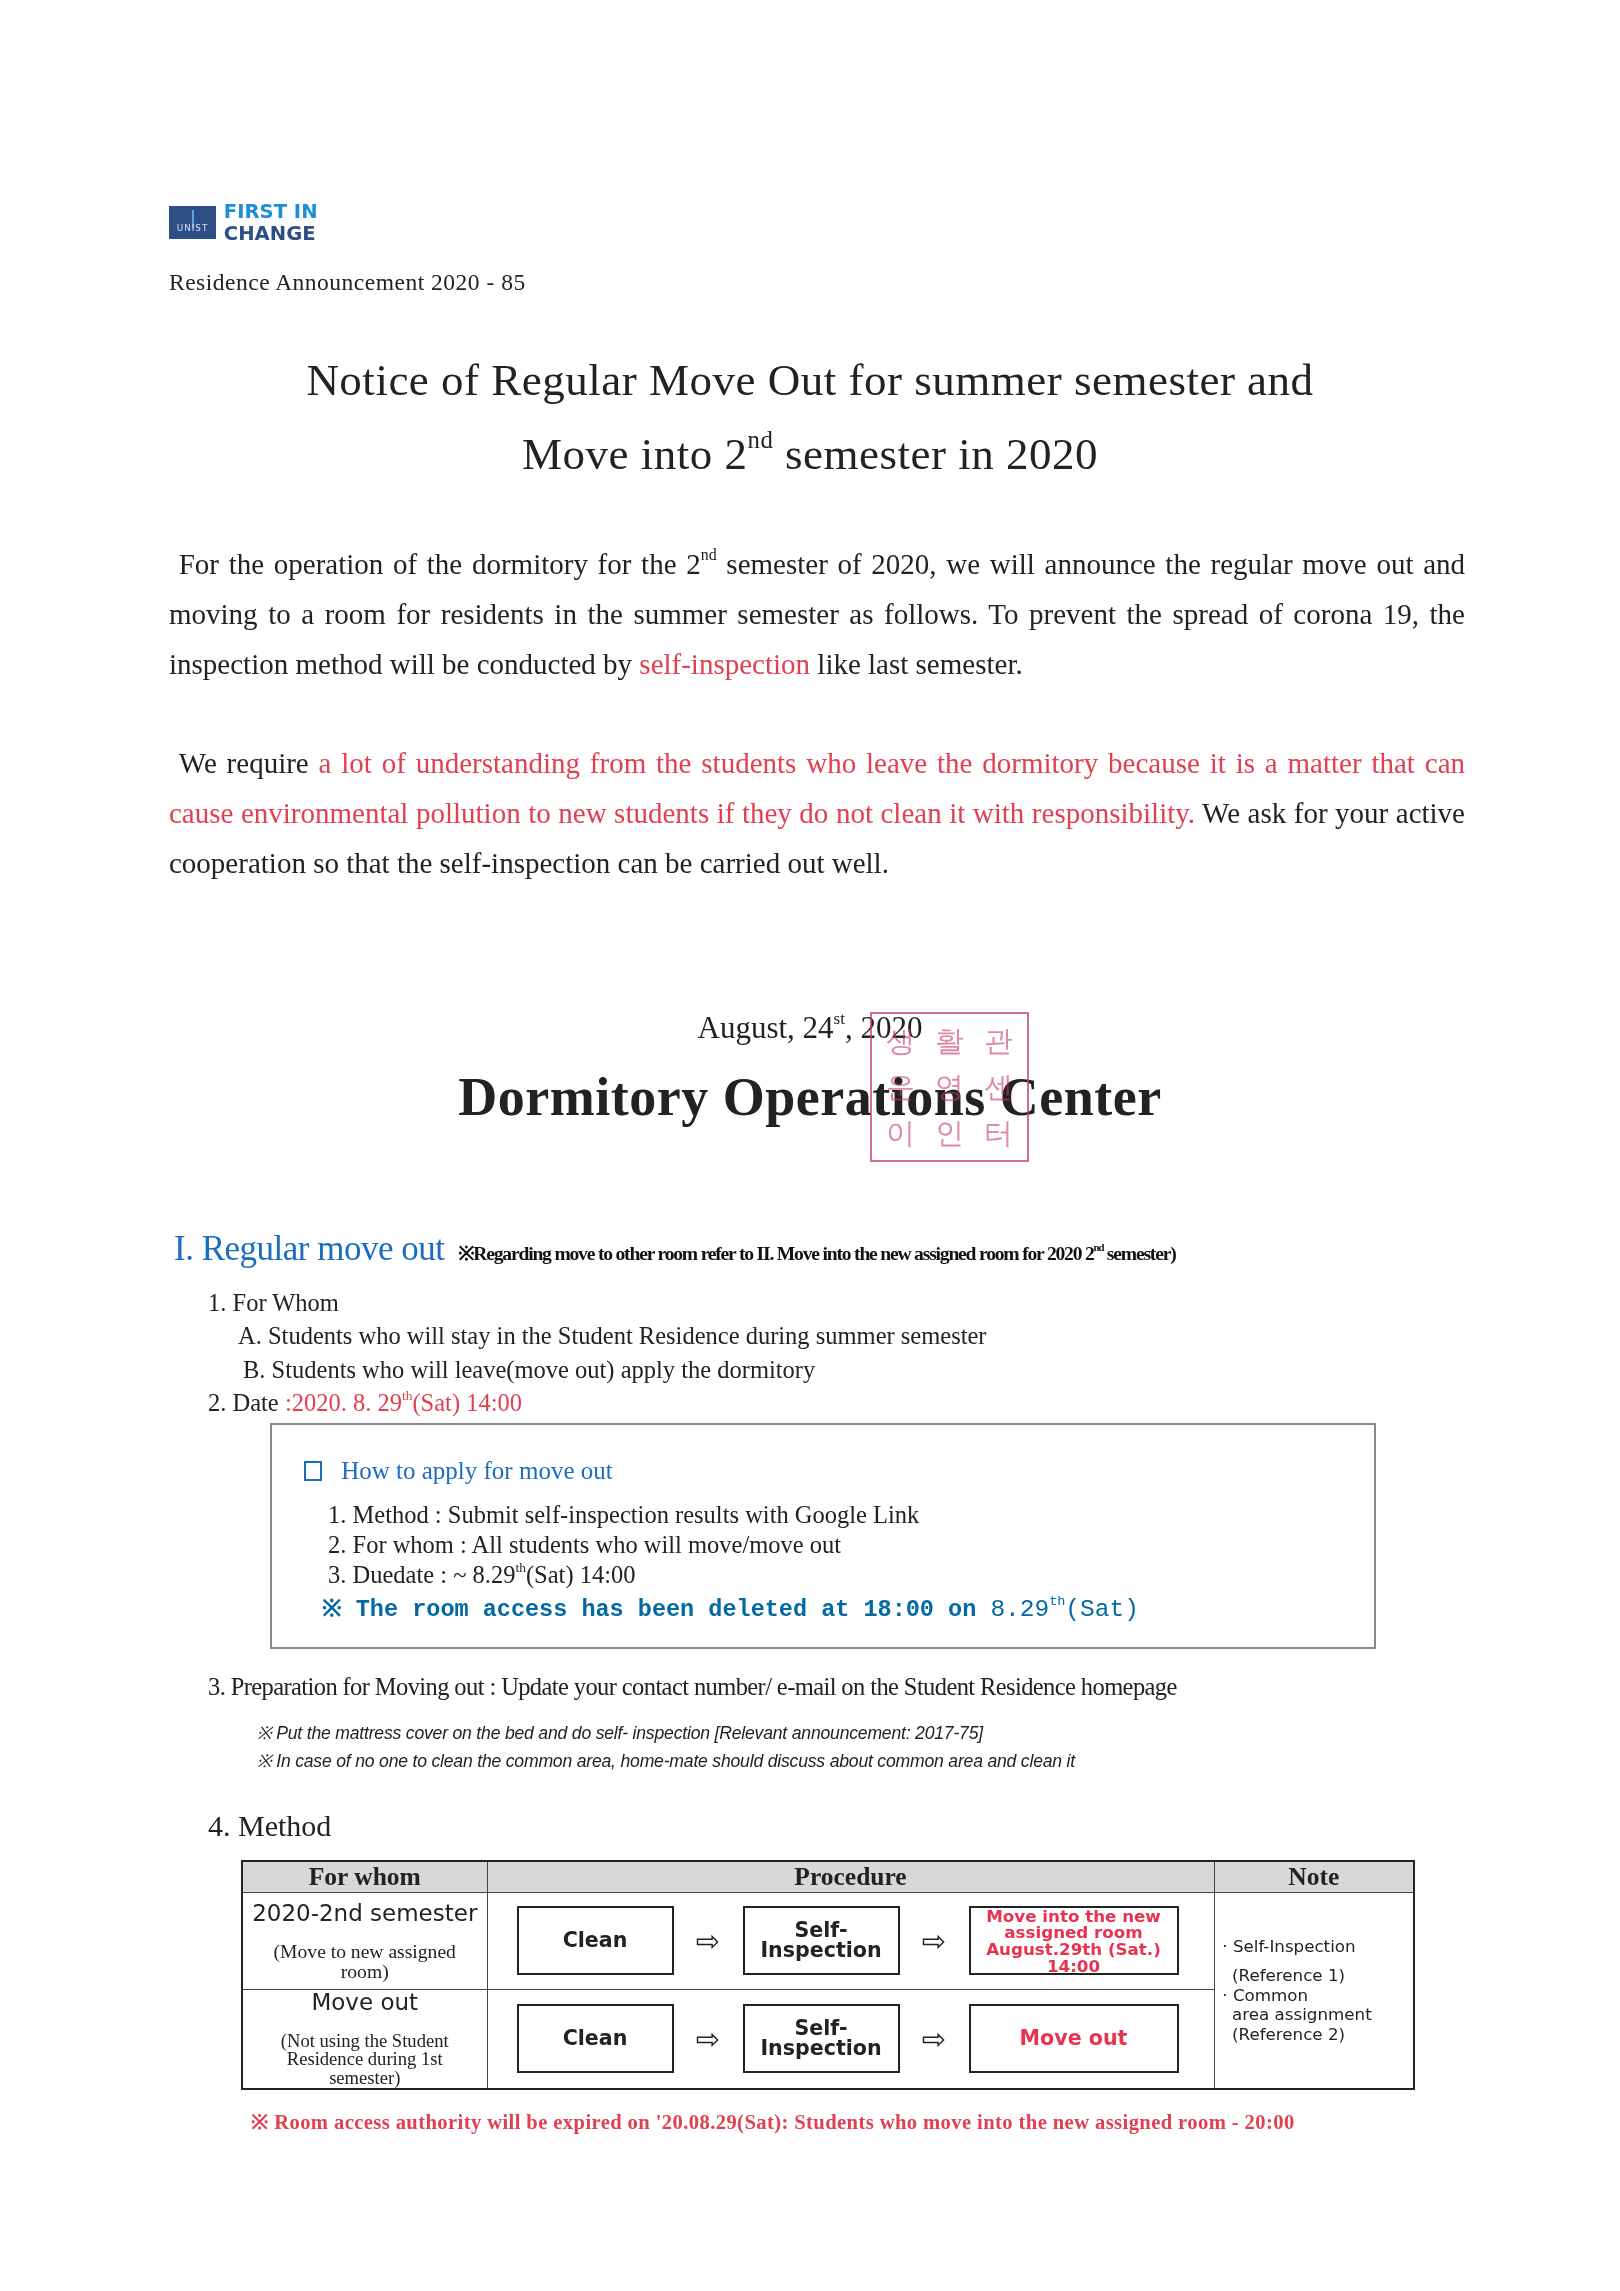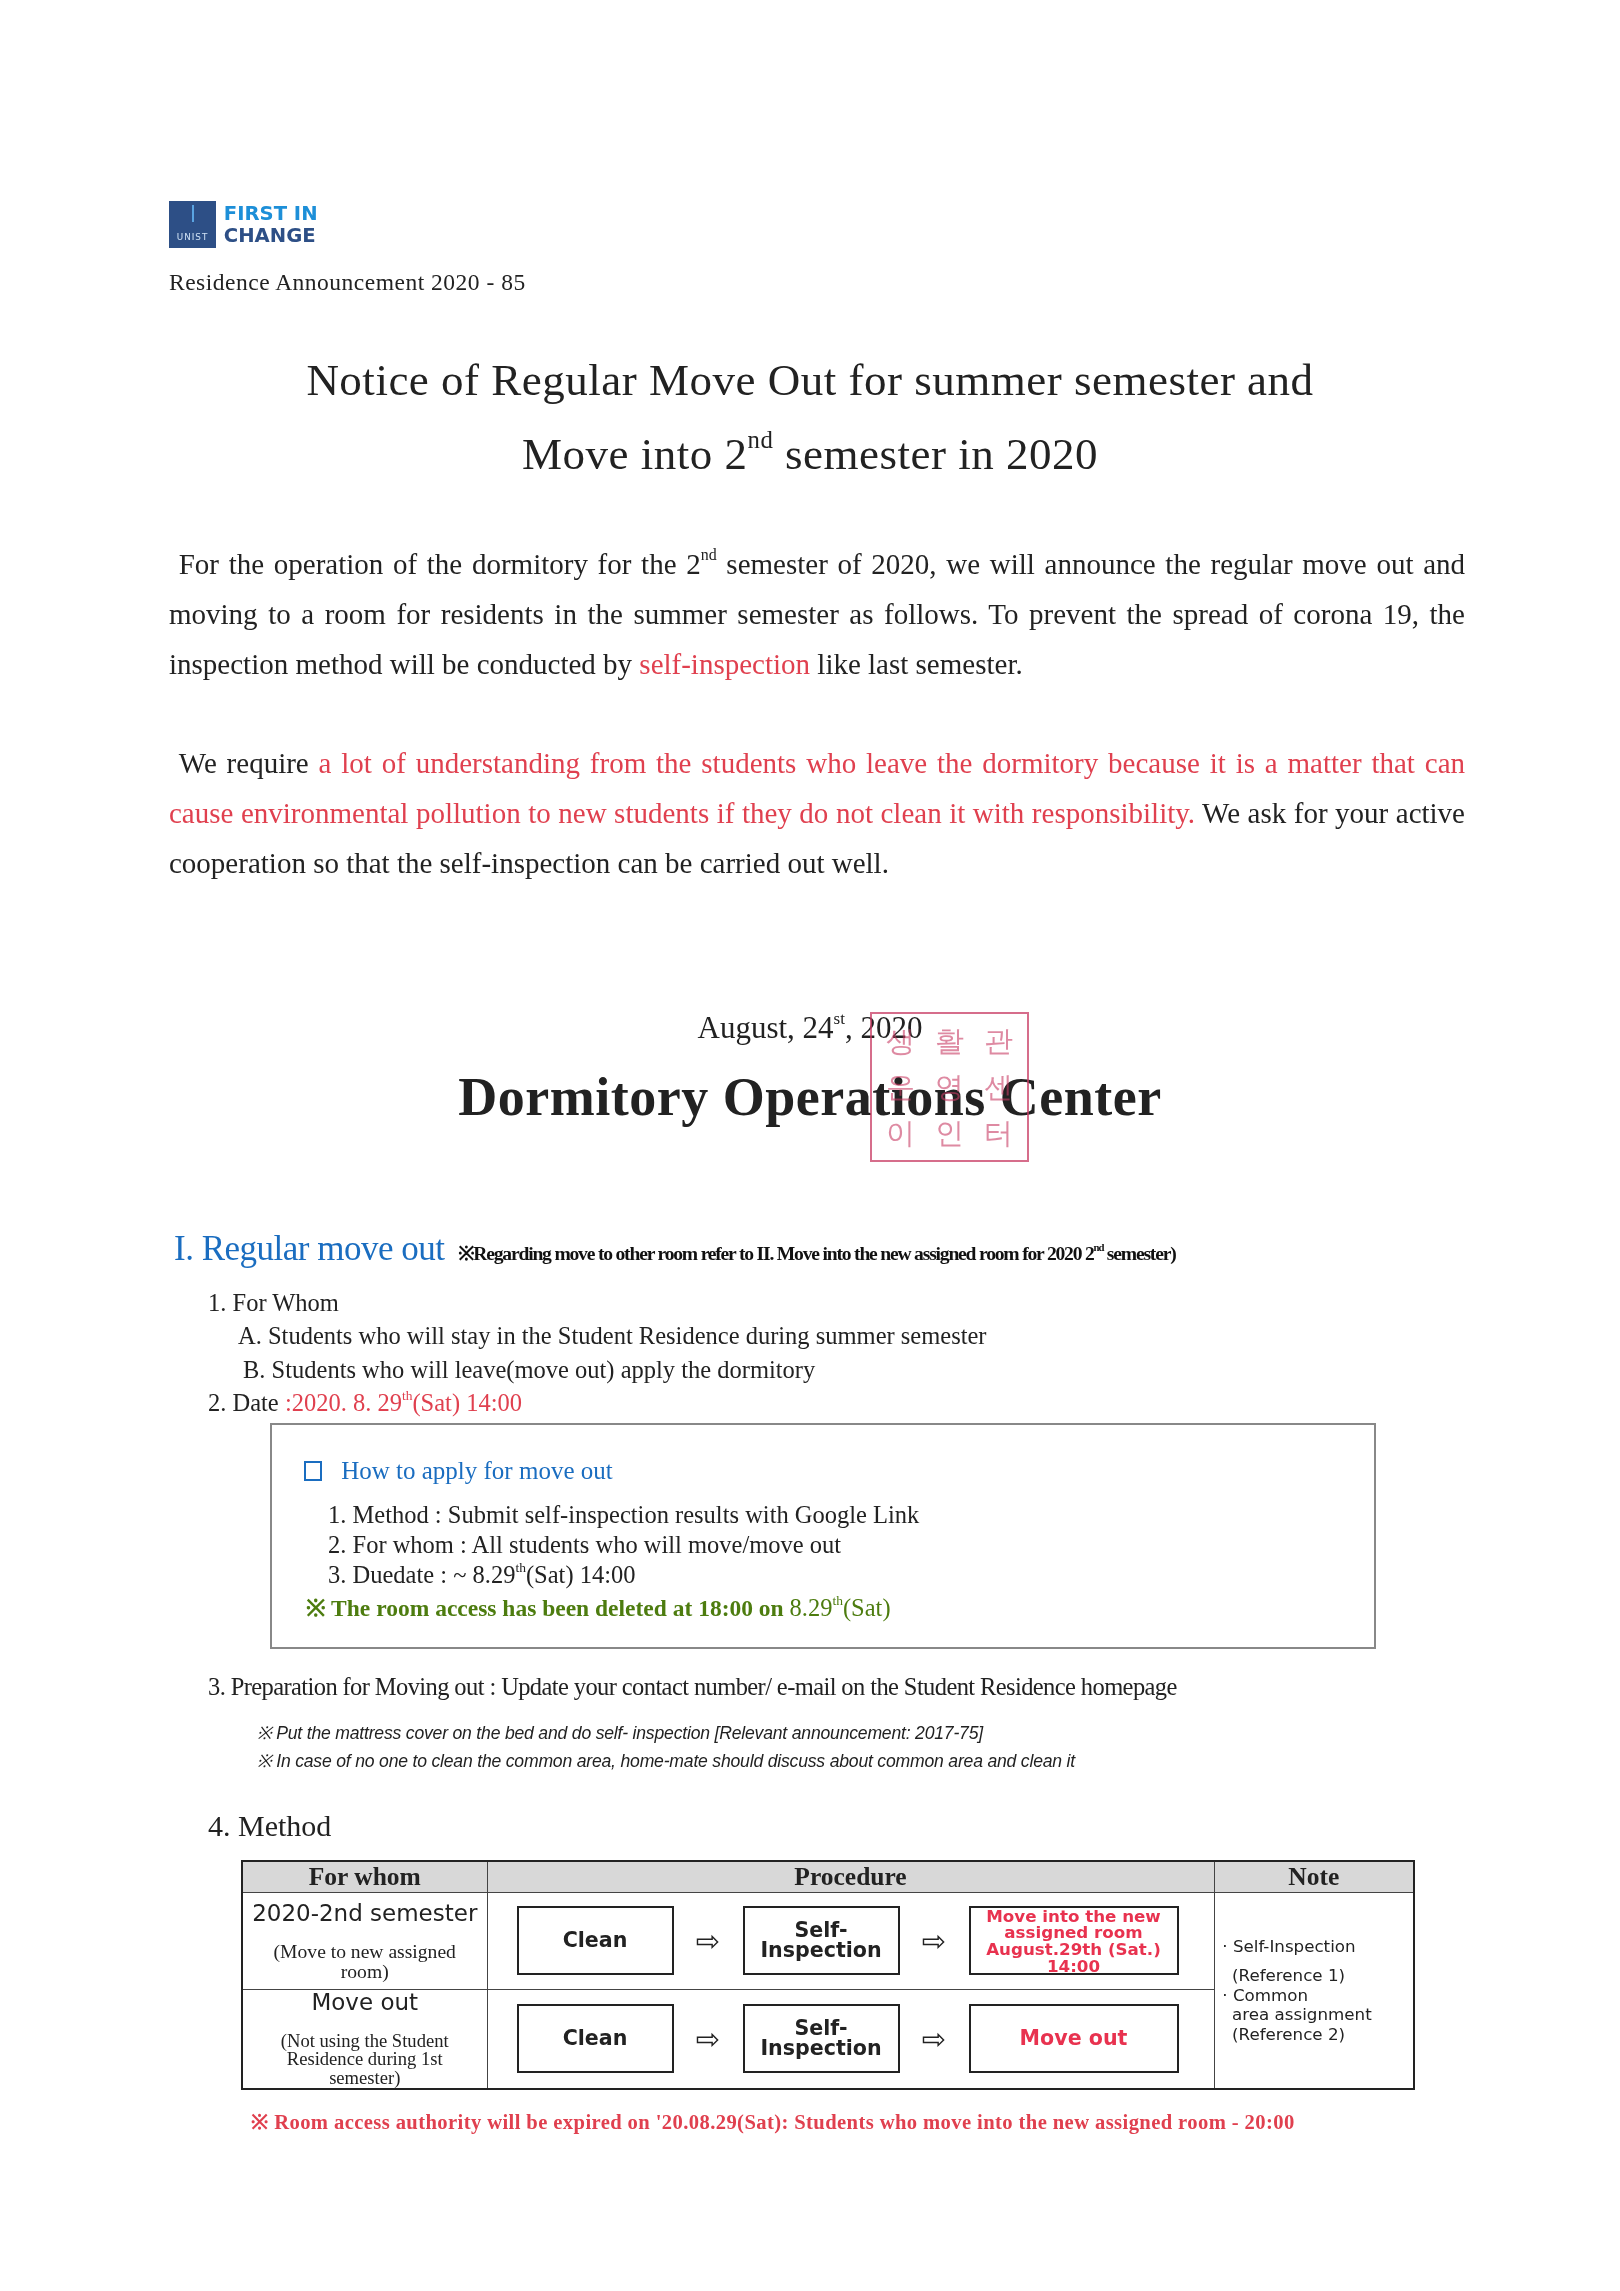--- a/index.html
+++ b/index.html
@@ -7,21 +7,21 @@
     width: 1620px; height: 2292px; position: relative; overflow: hidden;
     font-family: "Liberation Serif", "DejaVu Serif", serif; color: #222222;
   }
   .abs { position: absolute; }
   .red { color: #e0404f; }
   sup { font-size: 0.55em; line-height: 0; vertical-align: 0.85em; }
 
   
   #logo { left: 169px; top: 201px; display: flex; align-items: center; gap: 7.8px; }
   #logo .mark {
-    width: 47px; height: 47px; background: #2d4f86; position: relative;
+    width: 47px; height: 33px; background: #2d4f86; position: relative;
   }
   #logo .mark .bar { position: absolute; left: 22.5px; top: 3.9px; width: 2px; height: 17.6px; background: #5aa4e2; }
   #logo .mark .word {
     position: absolute; left: 0; right: 0; bottom: 5.9px; text-align: center;
     color: #cfe1f5; font-family: "DejaVu Sans", sans-serif; font-size: 8.8px; letter-spacing: 1px;
   }
   #logo .txt { font-family: "DejaVu Sans", sans-serif; font-weight: bold; font-size: 19.6px; line-height: 21.6px; }
   #logo .l1 { color: #1d8fd8; }
   #logo .l2 { color: #2d4f86; }
 
@@ -54,21 +54,21 @@
   #i1b { left: 243px; top: 1353px; }
   #i2 { left: 208px; top: 1386px; }
 
   #howbox { left: 270px; top: 1423px; width: 1106px; height: 226px; border: 2px solid #888; box-sizing: border-box; }
   #howtitle { left: 304px; top: 1457px; font-size: 25px; font-weight: normal; color: #1a6dc0; display: flex; align-items: center; gap: 19.6px; }
   #howtitle .sq { width: 17.6px; height: 19.6px; border: 2px solid #1a6dc0; box-sizing: border-box; }
   .how { left: 328px; font-size: 24.5px; line-height: 30px; }
   #h1 { top: 1500px; }
   #h2 { top: 1530px; }
   #h3 { top: 1560px; }
-  #hnote { left: 306px; top: 1591px; font-size: 23.5px; color: #4d7c0f; font-weight: bold; }
+  #hnote { left: 322px; top: 1591px; font-size: 23.5px; color: #0369a1; font-weight: bold; font-family: Liberation Mono, monospace; }
   #hnote .v { font-weight: normal; font-size: 24.5px; }
 
   #i3 { left: 208px; top: 1670px; font-size: 24.5px; line-height: 33px; letter-spacing: -0.6px; }
   .it { font-family: "Liberation Sans", sans-serif; font-style: italic; font-size: 17.6px; left: 257px; letter-spacing: -0.2px; color: #222; }
   #n1 { top: 1720px; }
   #n2 { top: 1748px; }
 
   #i4 { left: 208px; top: 1809px; font-size: 30px; }
 
   #table {

